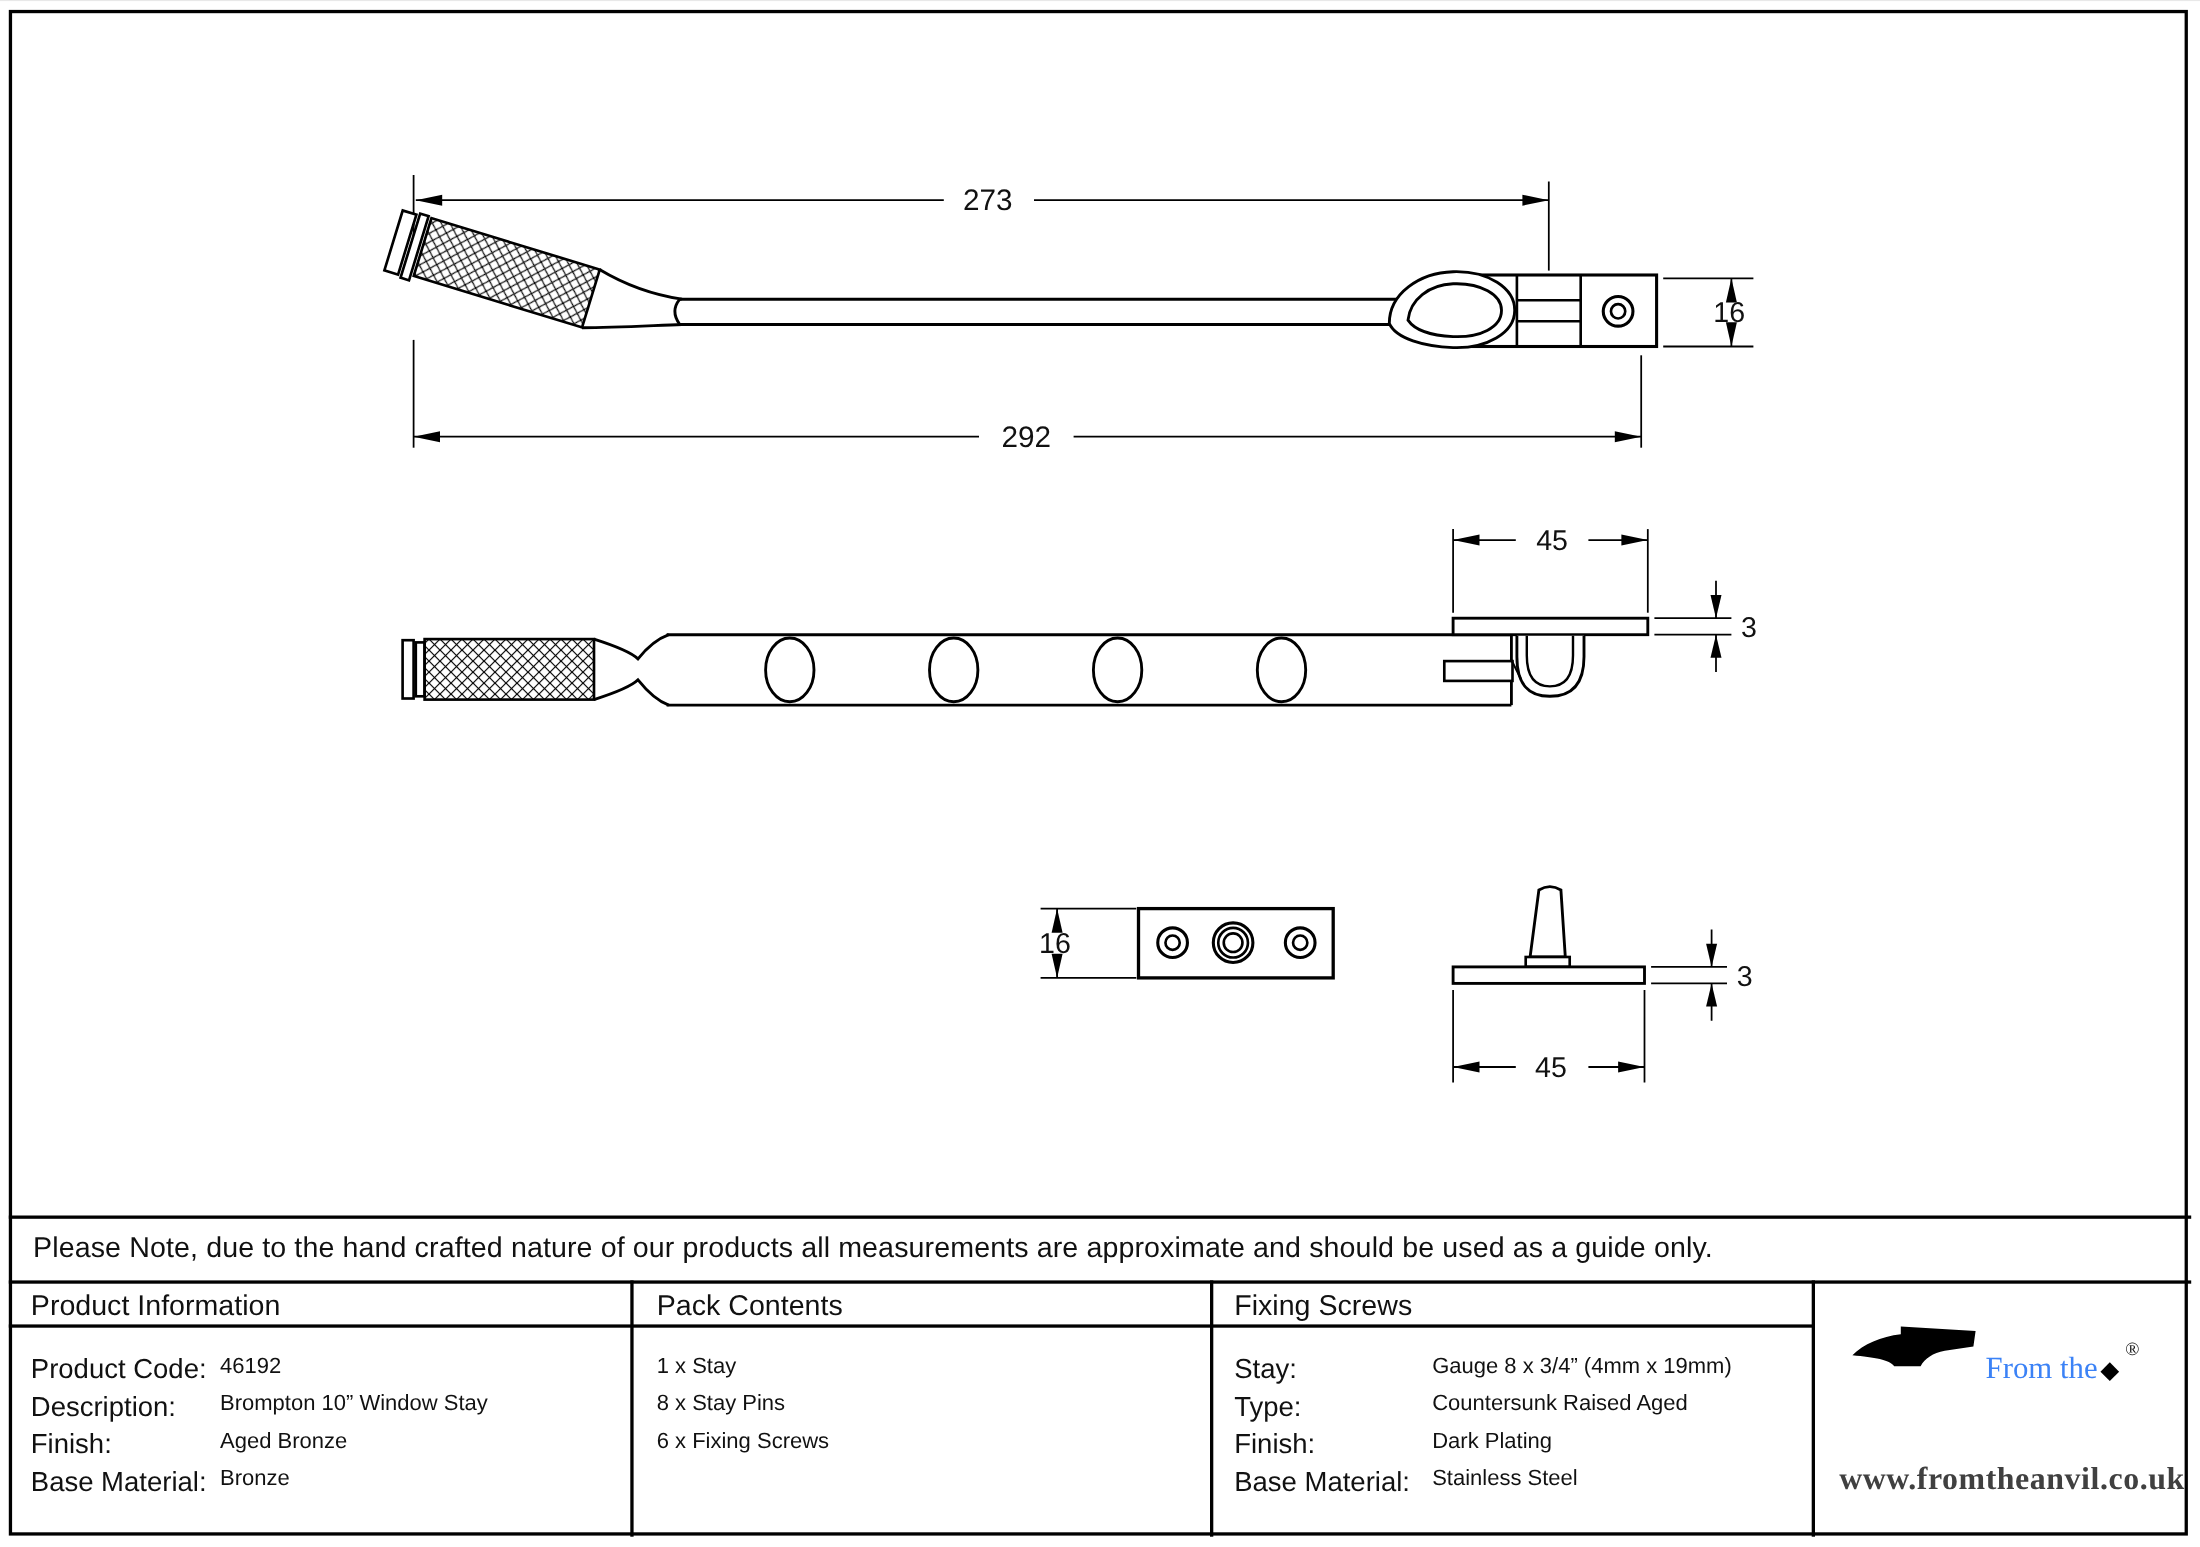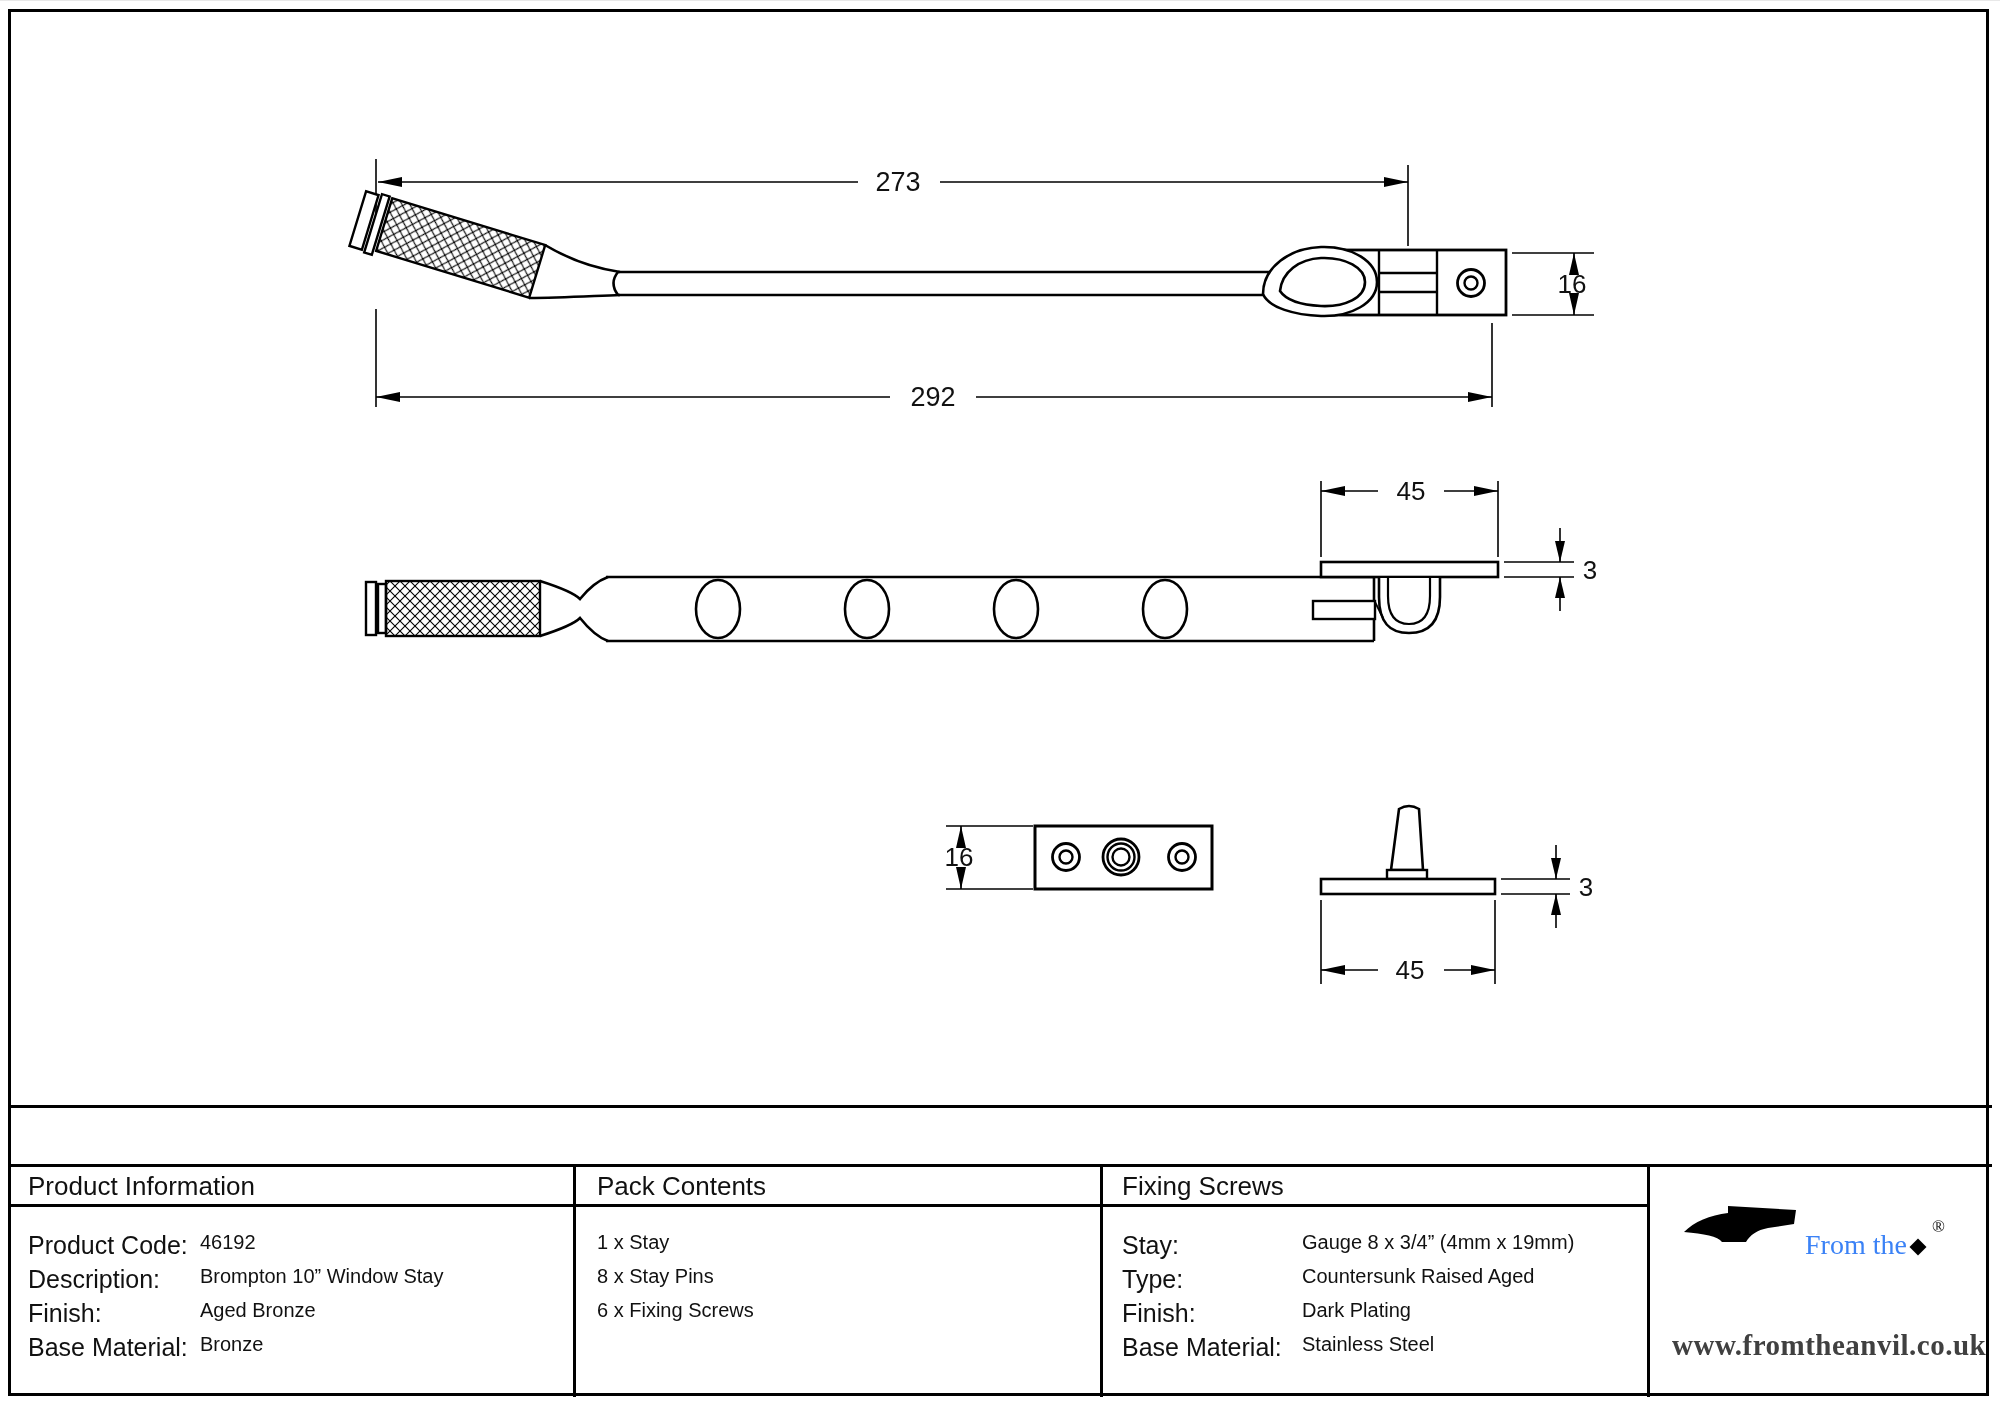--- a/index.html
+++ b/index.html
@@ -203,20 +203,21 @@
     </g>
   </svg>
 
   <div class="hline" style="left:8px;top:1104px;width:1984px;height:3px"></div>
   <div class="hline" style="left:8px;top:1163px;width:1984px;height:3px"></div>
   <div class="hline" style="left:8px;top:1203px;width:1642px;height:3px"></div>
   <div class="vline" style="left:573px;top:1163px;width:3px;height:233px"></div>
   <div class="vline" style="left:1100px;top:1163px;width:3px;height:233px"></div>
   <div class="vline" style="left:1647px;top:1163px;width:3px;height:233px"></div>
 
+  <div class="note-text">Please Note, due to the hand crafted nature of our products all measurements are approximate and should be used as a guide only.</div>
 
   <div class="th" style="left:28px">Product Information</div>
   <div class="th" style="left:597px">Pack Contents</div>
   <div class="th" style="left:1122px">Fixing Screws</div>
 
   <div>
     <div class="cell-label" style="left:28px;top:1230px">Product Code:</div>
     <div class="cell-value" style="left:200px;top:1230px">46192</div>
     <div class="cell-label" style="left:28px;top:1264px">Description:</div>
     <div class="cell-value" style="left:200px;top:1264px">Brompton 10” Window Stay</div>

